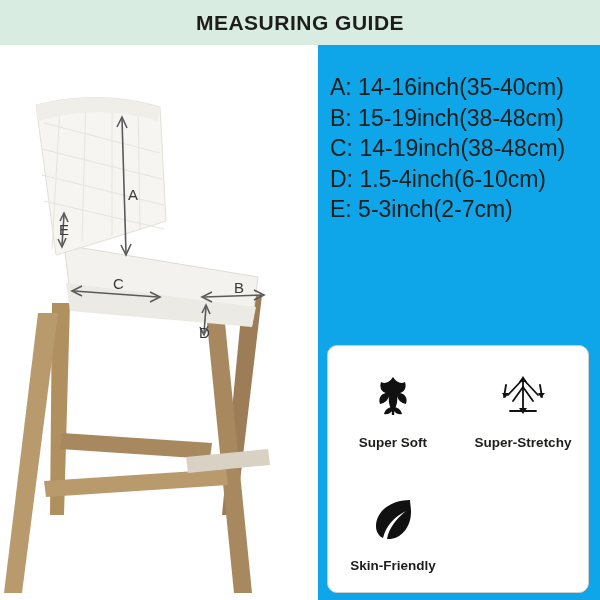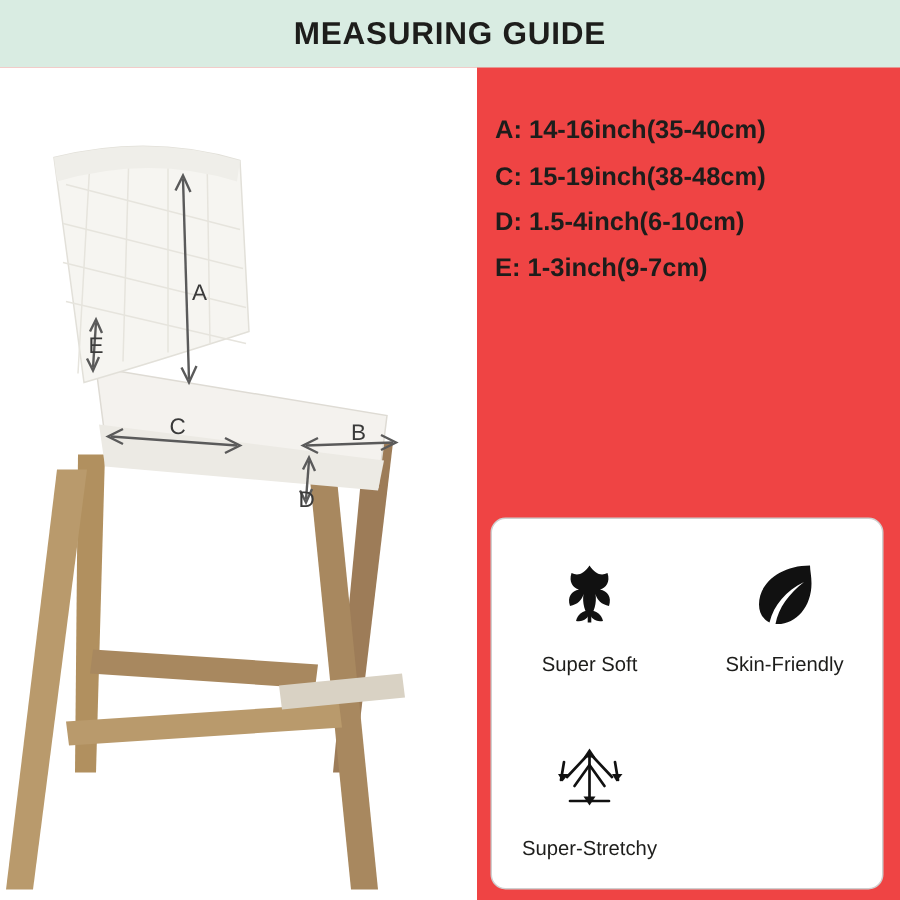--- a/index.html
+++ b/index.html
@@ -11,21 +11,21 @@
     height: 600px;
     background: #ffffff;
     font-family: "Liberation Sans", sans-serif;
     overflow: hidden;
     position: relative;
   }
   #page {
     position: relative;
     width: 600px;
     height: 600px;
-    background: #ef4444;
+    background: #0ea5e9;
   }
   
   .header-band {
     position: absolute;
     left: 0;
     top: 0;
     width: 600px;
     height: 45px;
     background: #d9ece2;
     display: flex;
@@ -55,26 +55,25 @@
     top: 0;
   }
   
   .measure-list {
     position: absolute;
     left: 330px;
     top: 72px;
     width: 265px;
   }
   .measure-line {
-    font-size: 17px;
+    font-size: 23px;
     color: #1d1d1b;
     line-height: 30.5px;
     white-space: nowrap;
     font-family: "Liberation Sans", sans-serif;
-    font-weight: bold;
   }
   
   .features-box {
     position: absolute;
     left: 327px;
     top: 345px;
     width: 262px;
     height: 248px;
     border: 1px solid #cfcfcf;
     border-radius: 10px;
@@ -89,20 +88,21 @@
     height: 100%;
     display: grid;
     grid-template-columns: 1fr 1fr;
     grid-template-rows: 1fr 1fr;
   }
   .feature-cell {
     display: flex;
     flex-direction: column;
     align-items: center;
     justify-content: center;
+    font-weight: bold;
   }
   .feature-icon {
     width: 62px;
     height: 62px;
     display: flex;
     align-items: center;
     justify-content: center;
   }
   .feature-label {
     margin-top: 8px;
@@ -188,49 +188,41 @@
       <text x="128" y="155" font-family="Liberation Sans, sans-serif" font-size="15" fill="#3a3a3a">A</text>
       <text x="59" y="190" font-family="Liberation Sans, sans-serif" font-size="15" fill="#3a3a3a">E</text>
       <text x="113" y="244" font-family="Liberation Sans, sans-serif" font-size="15" fill="#3a3a3a">C</text>
       <text x="234" y="248" font-family="Liberation Sans, sans-serif" font-size="15" fill="#3a3a3a">B</text>
       <text x="199" y="293" font-family="Liberation Sans, sans-serif" font-size="15" fill="#3a3a3a">D</text>
     </svg>
   </div>
 
   <div class="measure-list">
     <div class="measure-line">A: 14-16inch(35-40cm)</div>
-    <div class="measure-line">C: 15-19inch(38-48cm)</div>
+    <div class="measure-line">B: 15-19inch(38-48cm)</div>
+    <div class="measure-line">C: 14-19inch(38-48cm)</div>
     <div class="measure-line">D: 1.5-4inch(6-10cm)</div>
-    <div class="measure-line">E: 1-3inch(9-7cm)</div>
+    <div class="measure-line">E: 5-3inch(2-7cm)</div>
   </div>
 
   <div class="features-box">
     <div class="features-grid">
 
       <div class="feature-cell">
         <div class="feature-icon">
           <svg width="58" height="58" viewBox="0 0 58 58">
             <path d="M29,10 C25,16 21,17 17,15 C15,21 18,25 22,26 C17,27 14,31 16,37 C21,36 24,33 25,29 C24,35 26,41 29,45 C32,41 34,35 33,29 C34,33 37,36 42,37 C44,31 41,27 36,26 C40,25 43,21 41,15 C37,17 33,16 29,10 Z" fill="#111111"></path>
             <path d="M29,29 L29,48" stroke="#111111" stroke-width="2.4" fill="none"></path>
             <path d="M29,40 C24,40 21,43 20,47 C25,48 28,45 29,42" fill="#111111"></path>
             <path d="M29,40 C34,40 37,43 38,47 C33,48 30,45 29,42" fill="#111111"></path>
           </svg>
         </div>
         <div class="feature-label">Super Soft</div>
       </div>
 
-
-      <div class="feature-cell">
-        <div class="feature-icon">
-          <svg width="58" height="58" viewBox="0 0 58 58">
-            <path d="M46,10 C26,10 12,22 12,36 C12,42 15,46 19,48 C22,36 30,27 42,21 C32,29 25,38 23,49 C36,50 47,38 47,22 C47,17 46,13 46,10 Z" fill="#111111"></path>
-          </svg>
-        </div>
-        <div class="feature-label">Skin-Friendly</div>
-      </div>
 
       <div class="feature-cell">
         <div class="feature-icon">
           <svg width="58" height="58" viewBox="0 0 58 58">
             <g stroke="#111111" stroke-width="1.8" fill="none" stroke-linecap="round">
               <path d="M29,12 L29,44"></path>
               <path d="M29,12 L14,28"></path>
               <path d="M29,12 L44,28"></path>
               <path d="M29,20 L19,34"></path>
               <path d="M29,20 L39,34"></path>
@@ -242,16 +234,25 @@
               <path d="M29,9 L25,15 L33,15 Z"></path>
               <path d="M11,31 L8,26 L15,26 Z"></path>
               <path d="M47,31 L44,26 L51,26 Z"></path>
               <path d="M29,47 L25,41 L33,41 Z"></path>
             </g>
           </svg>
         </div>
         <div class="feature-label">Super-Stretchy</div>
       </div>
 
+      <div class="feature-cell">
+        <div class="feature-icon">
+          <svg width="58" height="58" viewBox="0 0 58 58">
+            <path d="M46,10 C26,10 12,22 12,36 C12,42 15,46 19,48 C22,36 30,27 42,21 C32,29 25,38 23,49 C36,50 47,38 47,22 C47,17 46,13 46,10 Z" fill="#111111"></path>
+          </svg>
+        </div>
+        <div class="feature-label">Skin-Friendly</div>
+      </div>
+
     </div>
   </div>
 
 </div>
 
 </body></html>

